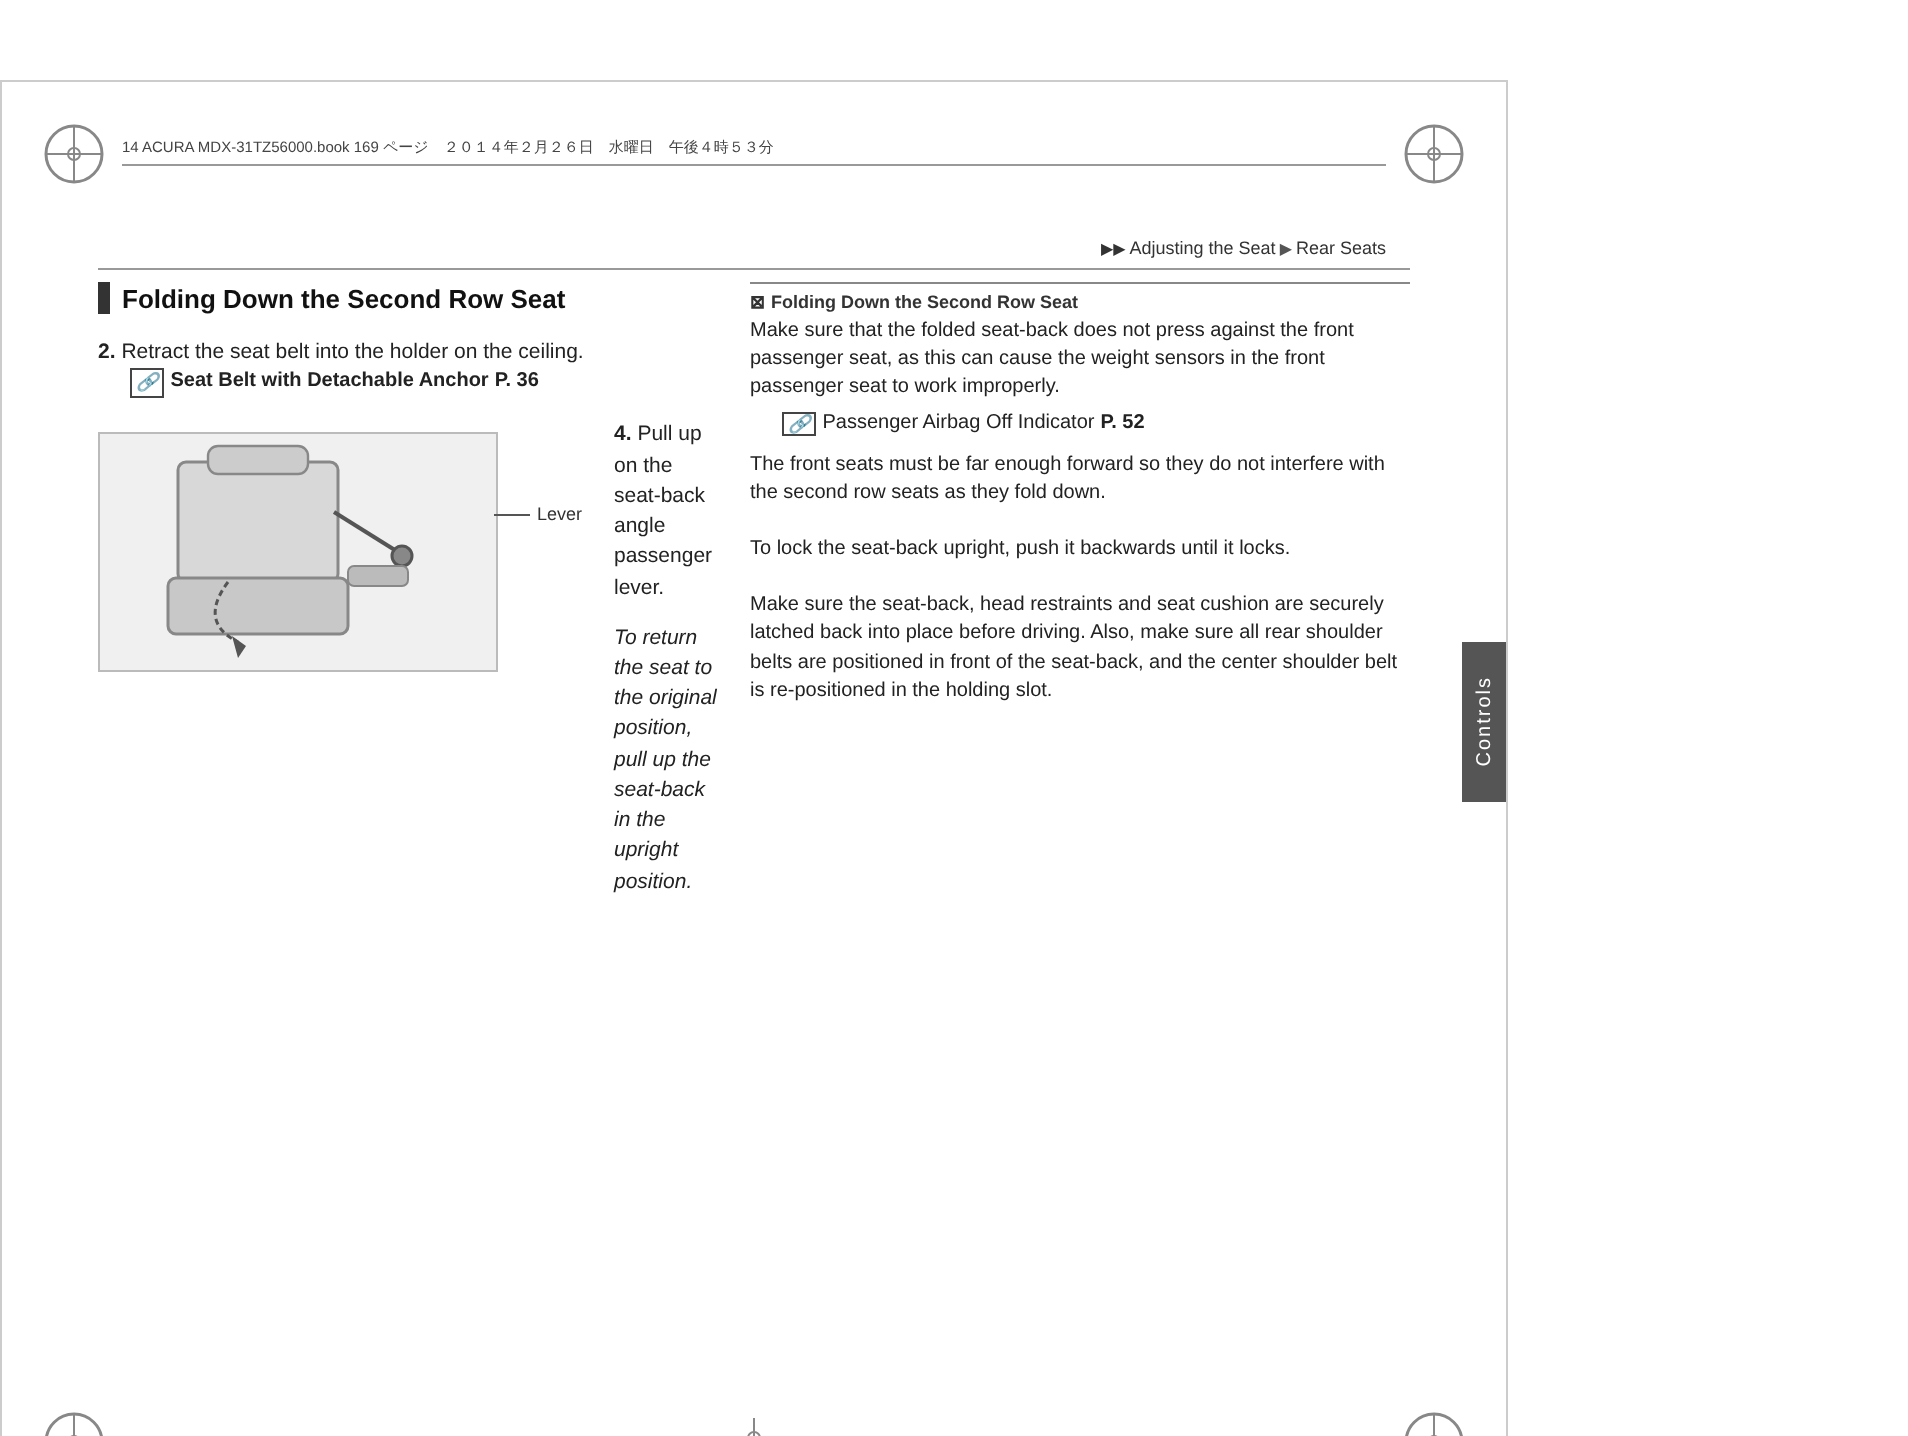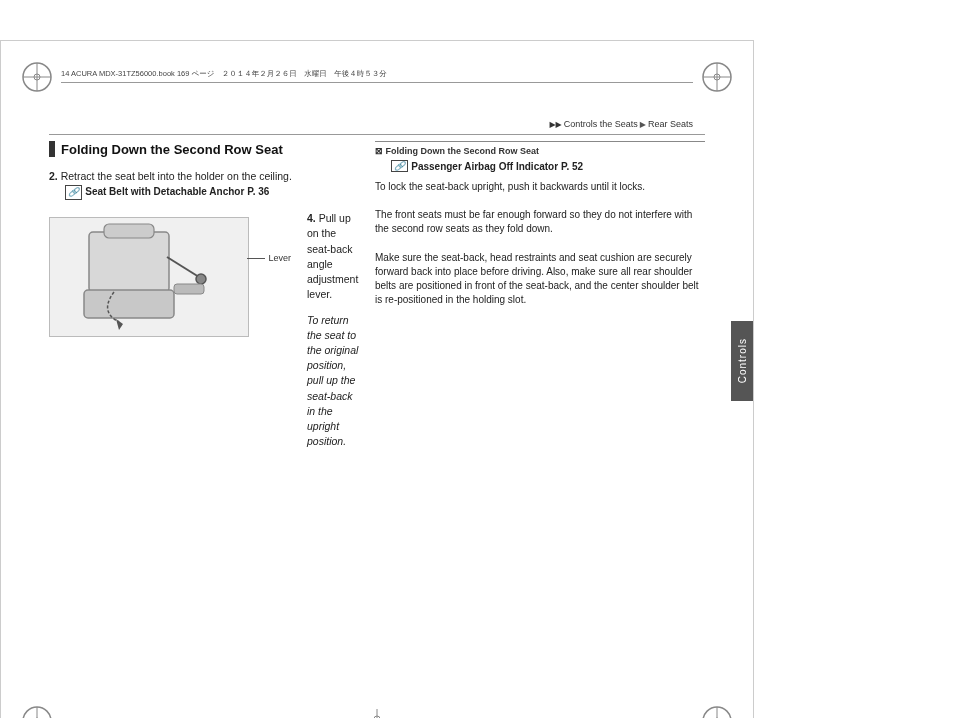--- a/index.html
+++ b/index.html
@@ -193,21 +193,21 @@
       gap: 3px;
     }
     .note-text {
       font-size: 10px;
       line-height: 1.42;
       color: #222;
       margin-bottom: 4px;
     }
 
     .note-bold-ref {
-      font-weight: bold;
+      font-weight: normal;
       font-size: 10px;
     }
 
     .note-plain {
       font-size: 10px;
       line-height: 1.42;
       color: #222;
       margin-bottom: 6px;
     }
 
@@ -303,21 +303,21 @@
         <circle cx="12" cy="12" r="3" fill="none" stroke="#888" stroke-width="1"></circle>
       </svg>
   </div>
 
   <div class="top-bar">
     <span>14 ACURA MDX-31TZ56000.book  169 ページ　２０１４年２月２６日　水曜日　午後４時５３分</span>
   </div>
 
   <div class="breadcrumb">
     <span style="font-size:8px;">▶▶</span>
-    <span>Controls the Seats</span>
+    <span>Adjusting the Seat</span>
     <span class="breadcrumb-arrow">▶</span>
     <span>Rear Seats</span>
   </div>
 
   <div class="top-rule"></div>
 
   <div class="content">
 
     <div class="left-col">
 
@@ -363,45 +363,46 @@
 
           <div style="position:absolute;right:-42px;top:42px;display:flex;align-items:center;gap:3px;font-size:9px;color:#333;">
             <div style="width:18px;height:1px;background:#555;"></div>
             <span>Lever</span>
           </div>
         </div>
 
         <div style="flex:1;padding-left:48px;">
           <div class="step">
             <span class="step-num">4.</span>
-            <span>Pull up on the seat-back angle adjustment lever.</span>
+            <span>Pull up on the seat-back angle passenger lever.</span>
           </div>
           <p class="body-text" style="margin-top:10px;font-style:italic;">To return the seat to the original position, pull up the seat-back in the upright position.</p>
         </div>
       </div>
 
     </div>
 
     <div class="right-col">
 
       <div class="note-section">
         <div class="note-header">
           <span style="font-size:9px;">⊠</span>
           <span>Folding Down the Second Row Seat</span>
         </div>
+        <p class="note-text">Make sure that the folded seat-back does not press against the front passenger seat, as this can cause the weight sensors in the front passenger seat to work improperly.</p>
         <div class="ref-link">
           <span class="ref-icon">🔗</span>
           <strong class="note-bold-ref">Passenger Airbag Off Indicator</strong>
           <span>P. 52</span>
         </div>
       </div>
 
+      <p class="note-plain">The front seats must be far enough forward so they do not interfere with the second row seats as they fold down.</p>
       <p class="note-plain">To lock the seat-back upright, push it backwards until it locks.</p>
-      <p class="note-plain">The front seats must be far enough forward so they do not interfere with the second row seats as they fold down.</p>
-      <p class="note-plain">Make sure the seat-back, head restraints and seat cushion are securely forward back into place before driving. Also, make sure all rear shoulder belts are positioned in front of the seat-back, and the center shoulder belt is re-positioned in the holding slot.</p>
+      <p class="note-plain">Make sure the seat-back, head restraints and seat cushion are securely latched back into place before driving. Also, make sure all rear shoulder belts are positioned in front of the seat-back, and the center shoulder belt is re-positioned in the holding slot.</p>
 
     </div>
 
   </div>
 
   <div class="side-tab">
     <span class="side-tab-text">Controls</span>
   </div>
 
   <div class="footer">

